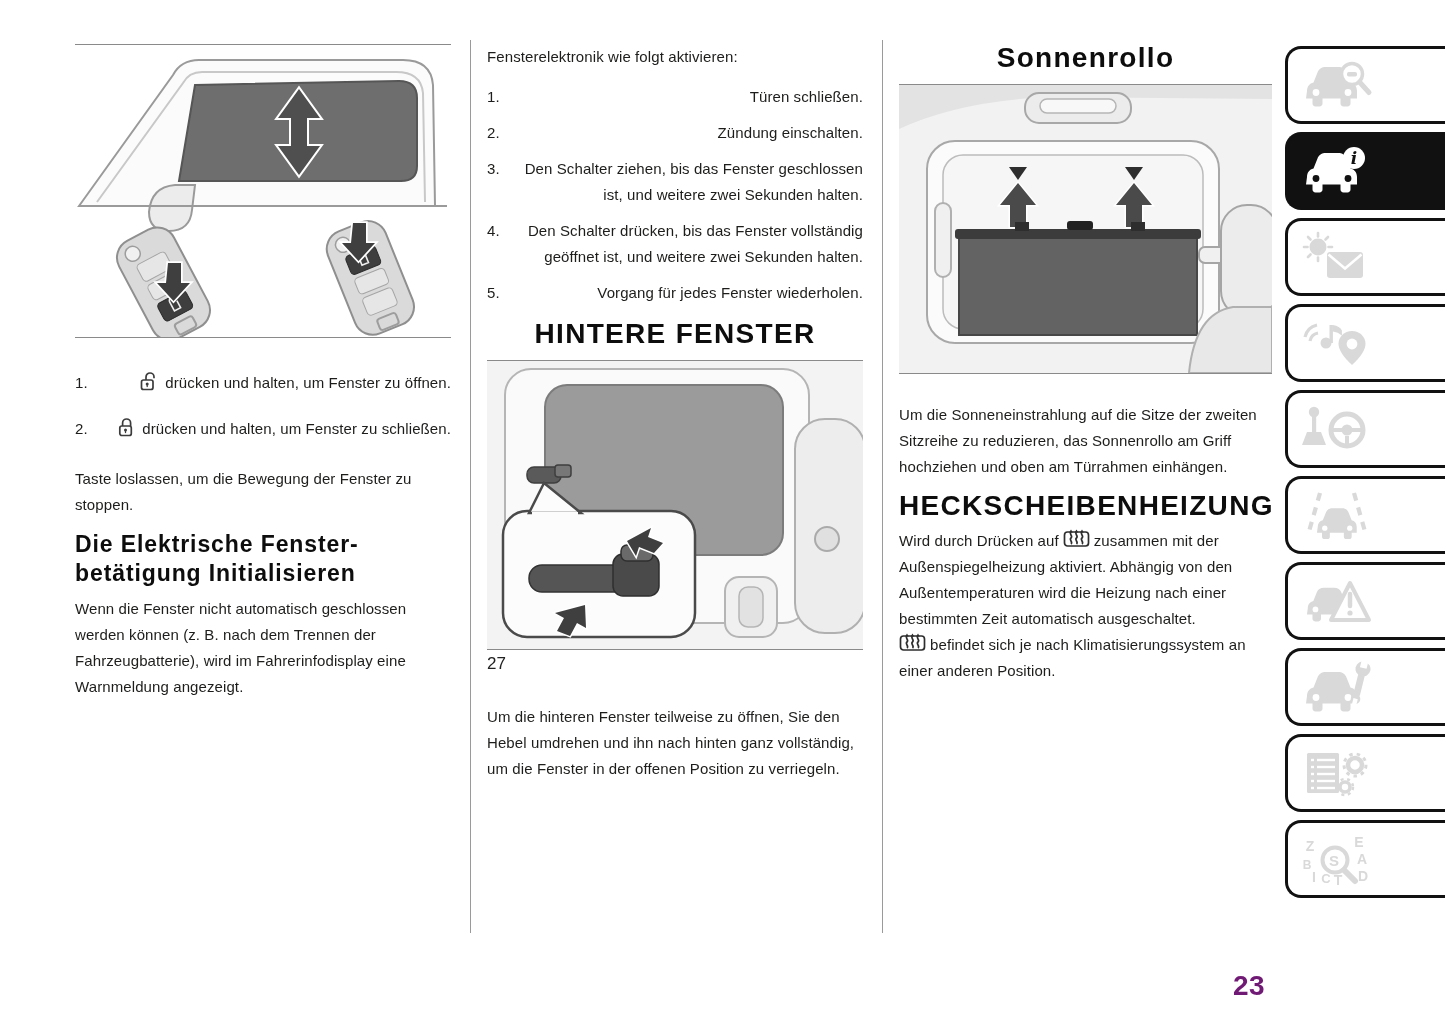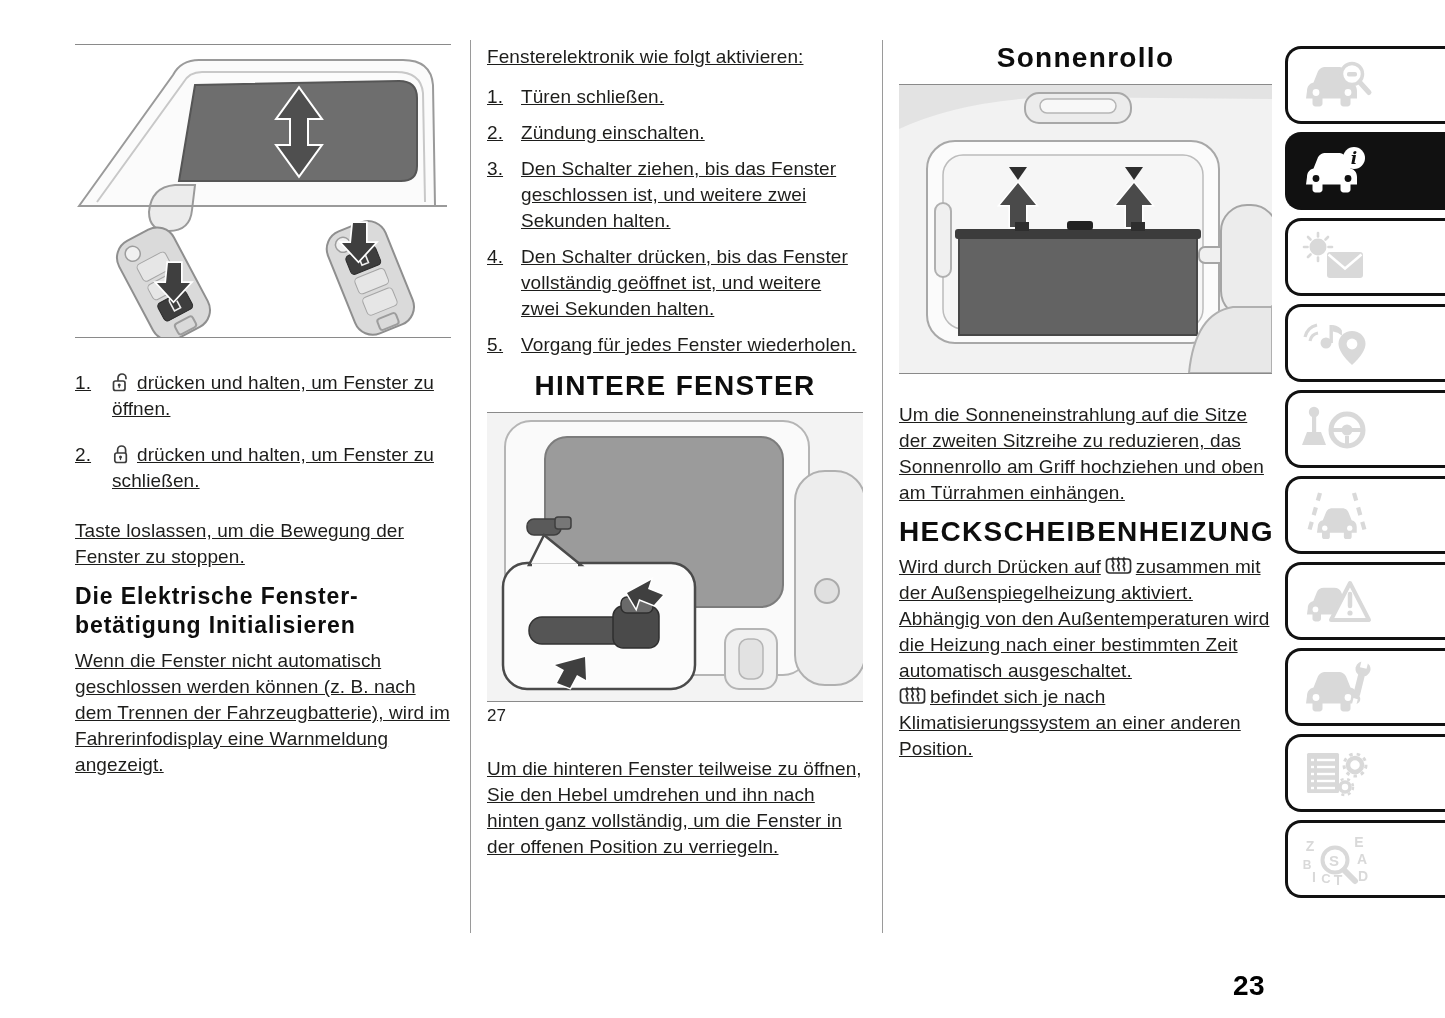--- a/index.html
+++ b/index.html
@@ -9,33 +9,33 @@
 
   
   .col { position:absolute; top:44px; }
   .col-left   { left:75px;  width:376px; }
   .col-middle { left:487px; width:376px; }
   .col-right  { left:899px; width:373px; }
   .vsep { position:absolute; top:40px; height:893px; width:1px; background:#9a9a9a; }
   .vsep-1 { left:470px; } .vsep-2 { left:882px; }
 
   
-  p, .li { font-size:19px; line-height:26px; letter-spacing:.1px; color:#1d1d1b;text-decoration:underline; }
+  p, .li { font-size:15px; line-height:26px; letter-spacing:.1px; color:#1d1d1b; }
   .h-sub { font-size:23px; line-height:29px; font-weight:700; letter-spacing:.9px; color:#0d0d0d; }
   .h-section { font-size:28px; line-height:28px; font-weight:700; letter-spacing:1.3px; color:#0d0d0d;text-align:center; }
 
   
   .fig { border-top:1px solid #8a8a8a; border-bottom:1px solid #8a8a8a; }
   .fig svg { display:block; }
   .figcap { font-size:17px; color:#222; margin-top:4px; }
 
   
   .li { display:flex; margin-bottom:20px; }
   .li .num { flex:0 0 37px; }
-  .li .li-body { flex:1; }
+  .li .li-body { flex:1;text-align:right; }
   .li-step .num { flex:0 0 34px; }
   .inline-icon { display:inline-block; vertical-align:-4px; margin-right:7px; }
   .inline-icon svg { display:block; }
   .defrost { display:inline-block; vertical-align:-3px; margin:0 4px; }
   .defrost svg { display:block; }
 
   
   .col-left .list { margin-top:32px; }
   .col-left .release { margin-top:24px; }
   .col-left .h-overload { margin-top:24px; }
@@ -58,21 +58,21 @@
          border-right:none; border-radius:16px 0 0 16px; background:#fff;
          display:flex; align-items:center; padding-left:11px; color:#d9d9d9; cursor:pointer; }
   .tab.active { background:#111; color:#fff; }
   .ic-f { fill:currentColor; }
   .ic-s { stroke:currentColor; fill:none; }
   .ic-bgf { fill:#fff; }
   .ic-bgs { stroke:#fff; fill:none; }
   .tab.active .ic-bgf { fill:#111; }
   .ic-txt { font-family:"Liberation Sans",sans-serif; font-weight:bold; }
 
-  .page-number { position:absolute; left:1233px; top:970px; font-size:28px; font-weight:700; color:#000000; letter-spacing:.5px; }
+  .page-number { position:absolute; left:1233px; top:970px; font-size:28px; font-weight:700; color:#701a75; letter-spacing:.5px; }
 </style>
 </head>
 <body>
 
 <div class="page">
 
   <div class="col col-left">
     <figure class="fig">
       <svg width="376" height="292" viewBox="0 0 376 292">
 

